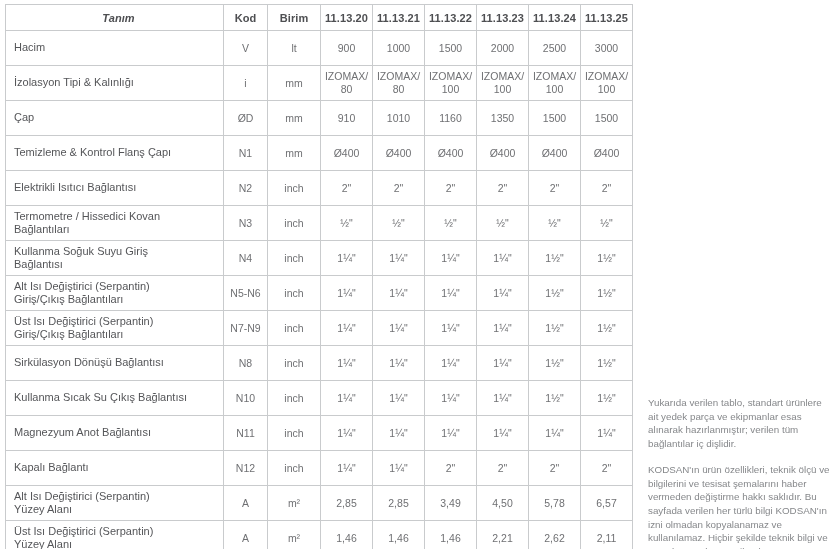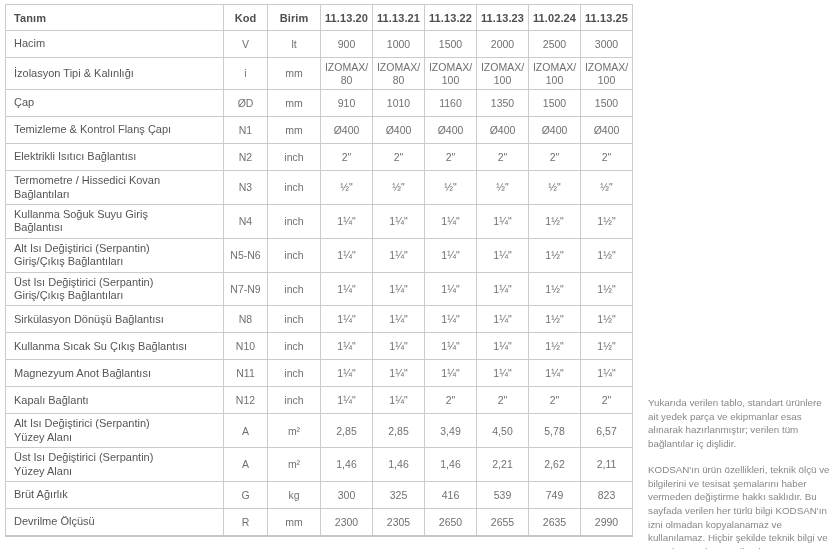--- a/index.html
+++ b/index.html
@@ -33,24 +33,24 @@
     background: #ffffff;
   }
   table.spec th {
     height: 26px;
     font-size: 11px;
     font-weight: 700;
     color: #4e4f52;
     text-align: center;
     letter-spacing: 0.1px;
   }
-  table.spec th.lbl-h { text-align: left; padding-left: 8px; }
+  table.spec th.lbl-h { text-align: center; padding-left: 8px; font-style: italic; }
 
   td.lbl {
-    height: 27px;
+    height: 35px;
     font-size: 11px;
     font-weight: 400;
     color: #545558;
     text-align: left;
     padding: 3px 4px 3px 8px;
     white-space: pre-line;
     line-height: 1.22;
   }
   td.kod, td.unit, td.val {
     font-size: 10.5px;
@@ -91,21 +91,21 @@
     </colgroup>
     <thead>
       <tr>
         <th class="lbl-h">Tanım</th>
         <th>Kod</th>
         <th>Birim</th>
         <th>11.13.20</th>
         <th>11.13.21</th>
         <th>11.13.22</th>
         <th>11.13.23</th>
-        <th>11.02.24</th>
+        <th>11.13.24</th>
         <th>11.13.25</th>
       </tr>
     </thead>
     <tbody>
       <tr>
         <td class="lbl">Hacim</td>
         <td class="kod">V</td>
         <td class="unit">lt</td>
         <td class="val">900</td>
         <td class="val">1000</td>

